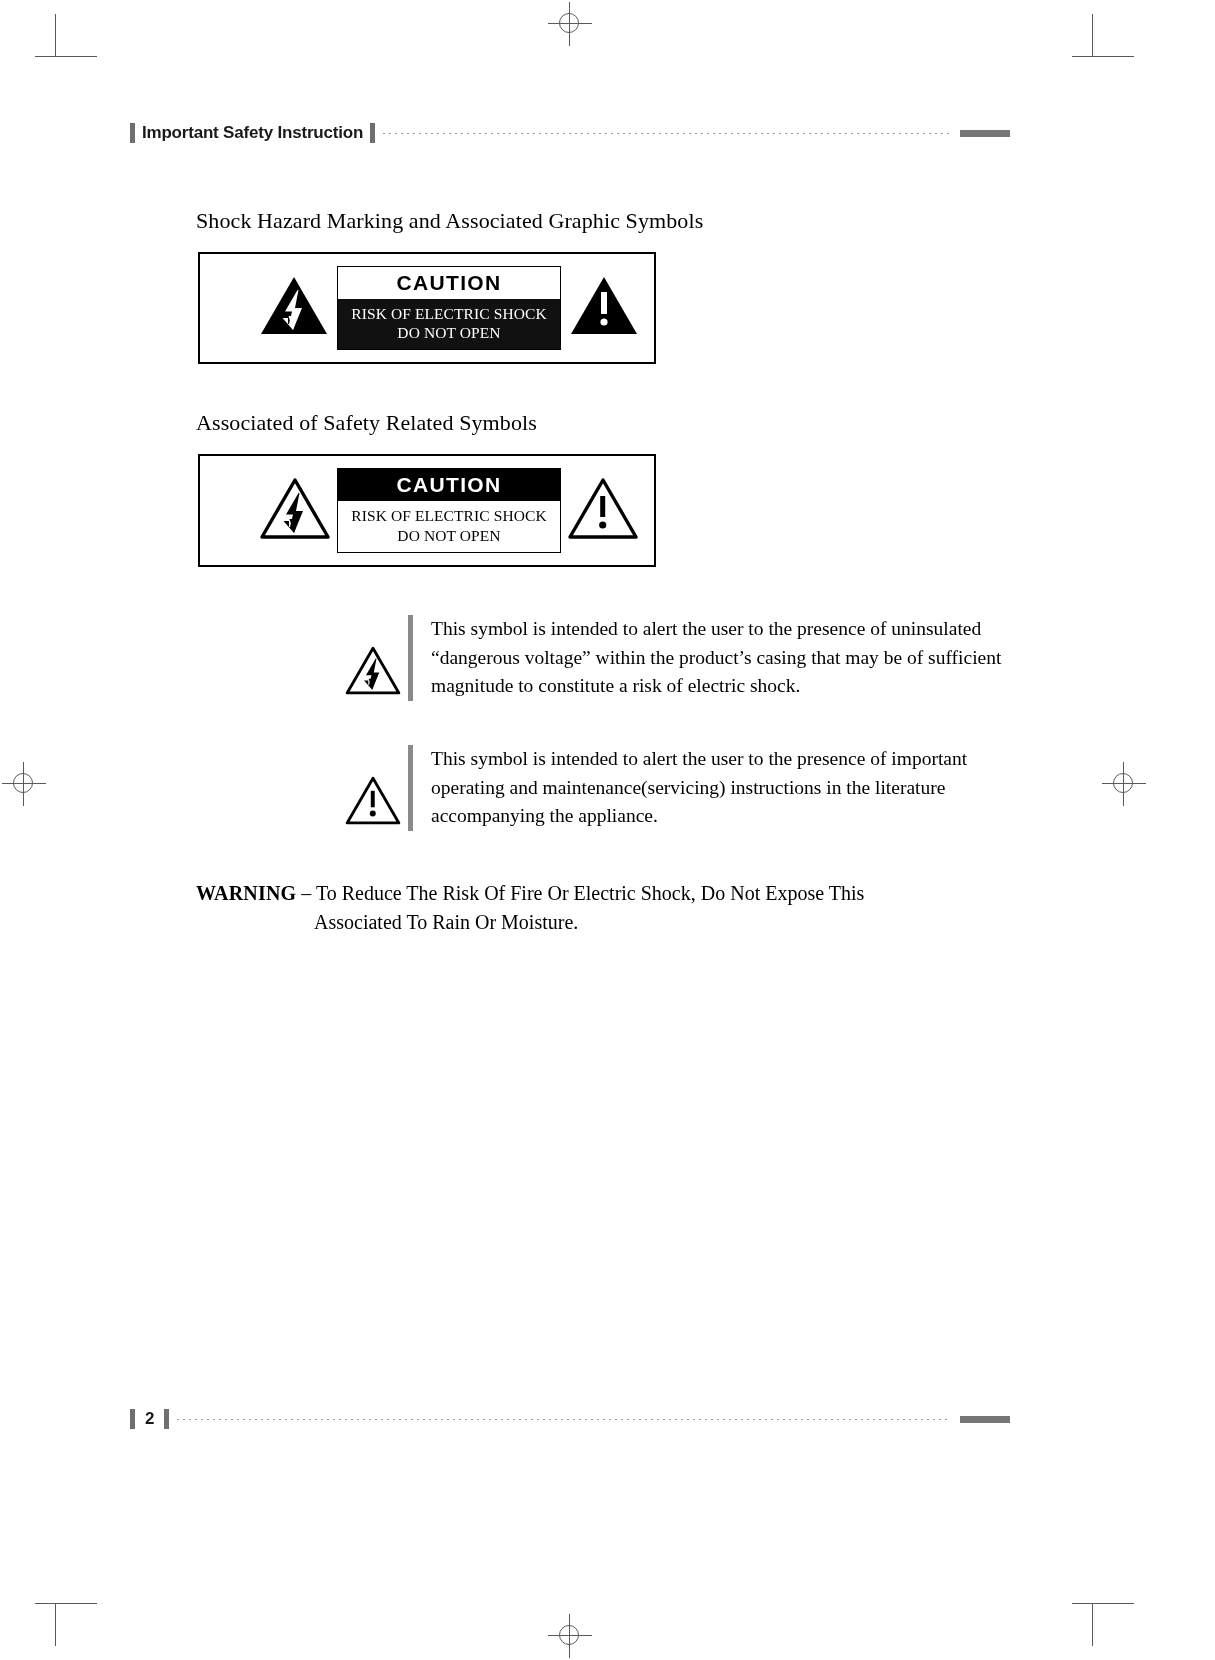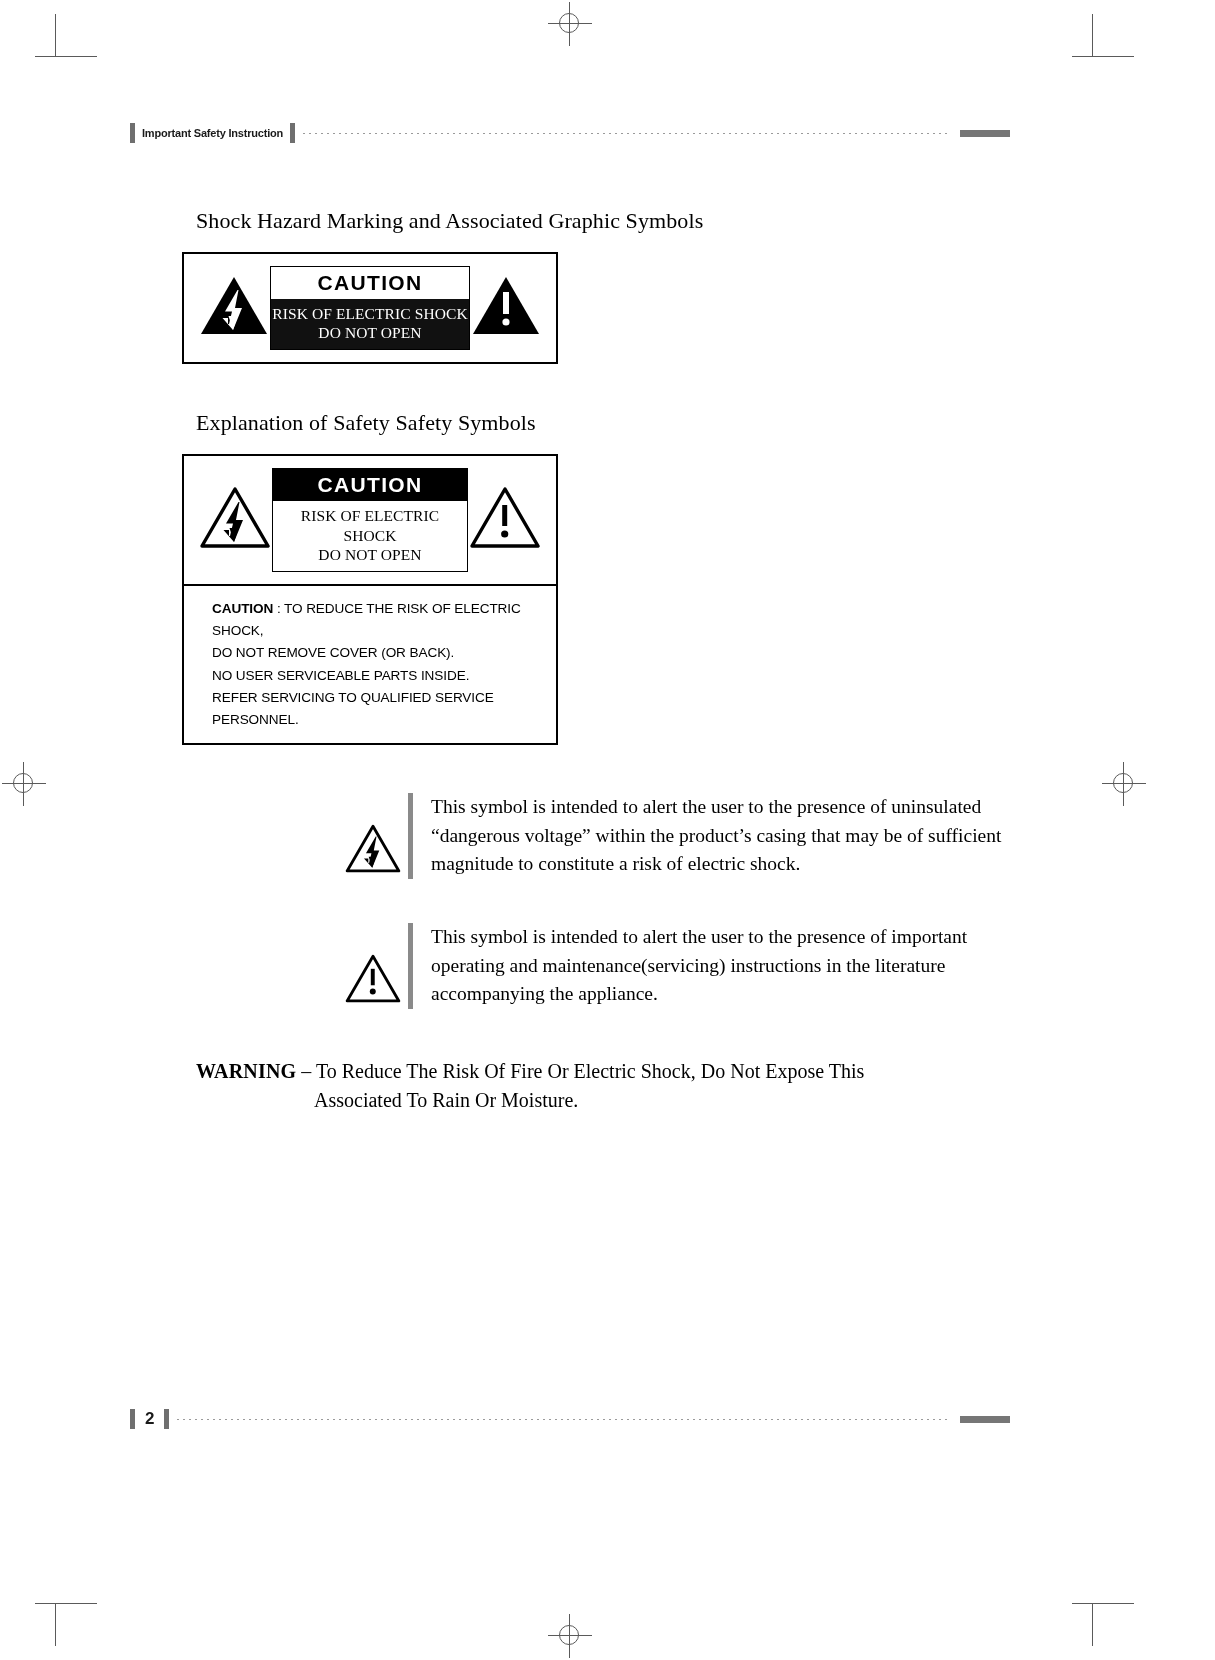--- a/index.html
+++ b/index.html
@@ -57,21 +57,21 @@
   }
   .tick {
     width: 5px;
     height: 20px;
     background: #6f6f6f;
     flex: 0 0 auto;
   }
   .runhead-title {
     font-family: "Liberation Sans", sans-serif;
     font-weight: bold;
-    font-size: 11px;
+    font-size: 17px;
     letter-spacing: -0.2px;
     color: #1a1a1a;
     padding: 0 7px;
     white-space: nowrap;
   }
   .dotrule {
     flex: 1 1 auto;
     height: 1px;
     margin: 0 10px 0 8px;
     background-image: repeating-linear-gradient(to right, #9a9a9a 0 2px, transparent 2px 6px);
@@ -88,25 +88,26 @@
     font-size: 22px;
     margin-top: 62px;
     margin-left: 66px;
     letter-spacing: 0.1px;
   }
   .section-title.second { margin-top: 46px; }
 
   
   .caution-box {
     margin-top: 18px;
-    margin-left: 52px;
-    width: 376px;
+    margin-left: 68px;
+    width: 458px;
     border: 2px solid #000;
     background: #fff;
     box-sizing: border-box;
+    padding-left: 44px;
   }
   .caution-row {
     display: flex;
     align-items: center;
     justify-content: space-between;
     padding: 12px 14px;
   }
   .caution-panel {
     width: 224px;
     border: 1px solid #000;
@@ -267,21 +268,21 @@
       <span class="tri">
         <svg width="72" height="64" viewBox="0 0 72 64" aria-hidden="true">
           <path d="M36 3 L69 60 L3 60 Z" fill="#000"></path>
           <rect x="33" y="18" width="6" height="22" fill="#fff"></rect>
           <circle cx="36" cy="48" r="3.6" fill="#fff"></circle>
         </svg>
       </span>
     </div>
   </div>
 
-  <div class="section-title second">Explanation of Safety Safety Symbols</div>
+  <div class="section-title second">Associated of Safety Related Symbols</div>
 
   <div class="caution-box boxB">
     <div class="caution-row">
       <span class="tri">
         <svg width="74" height="66" viewBox="0 0 74 66" aria-hidden="true">
           <path d="M37 4 L70 61 L4 61 Z" fill="none" stroke="#000" stroke-width="3.4" stroke-linejoin="round"></path>
           <path d="M40.5 17 L28 38.5 L35 38.5 L32 51 L31 51 L31 45 L25.5 45 L36 57 L45 35 L38 35 L41.5 17 Z" fill="#000"></path>
           <path d="M31.5 43 L40.5 43 L36 57 Z" fill="#000"></path>
         </svg>
       </span>
@@ -296,26 +297,20 @@
 
       <span class="tri">
         <svg width="74" height="66" viewBox="0 0 74 66" aria-hidden="true">
           <path d="M37 4 L70 61 L4 61 Z" fill="none" stroke="#000" stroke-width="3.4" stroke-linejoin="round"></path>
           <rect x="34.2" y="20" width="5" height="21" fill="#000"></rect>
           <circle cx="36.7" cy="49" r="3.6" fill="#000"></circle>
         </svg>
       </span>
     </div>
 
-    <div class="caution-note">
-      <div><b>CAUTION</b><span> : TO REDUCE THE RISK OF ELECTRIC SHOCK,</span></div>
-      <div>DO NOT REMOVE COVER (OR BACK).</div>
-      <div>NO USER SERVICEABLE PARTS INSIDE.</div>
-      <div>REFER SERVICING TO QUALIFIED SERVICE PERSONNEL.</div>
-    </div>
   </div>
 
   <div class="explain">
     <span class="explain-sym">
       <svg width="58" height="52" viewBox="0 0 74 66" aria-hidden="true">
         <path d="M37 4 L70 61 L4 61 Z" fill="none" stroke="#000" stroke-width="3.6" stroke-linejoin="round"></path>
         <path d="M40.5 17 L28 38.5 L35 38.5 L32 51 L31 51 L31 45 L25.5 45 L36 57 L45 35 L38 35 L41.5 17 Z" fill="#000"></path>
         <path d="M31.5 43 L40.5 43 L36 57 Z" fill="#000"></path>
       </svg>
     </span>

